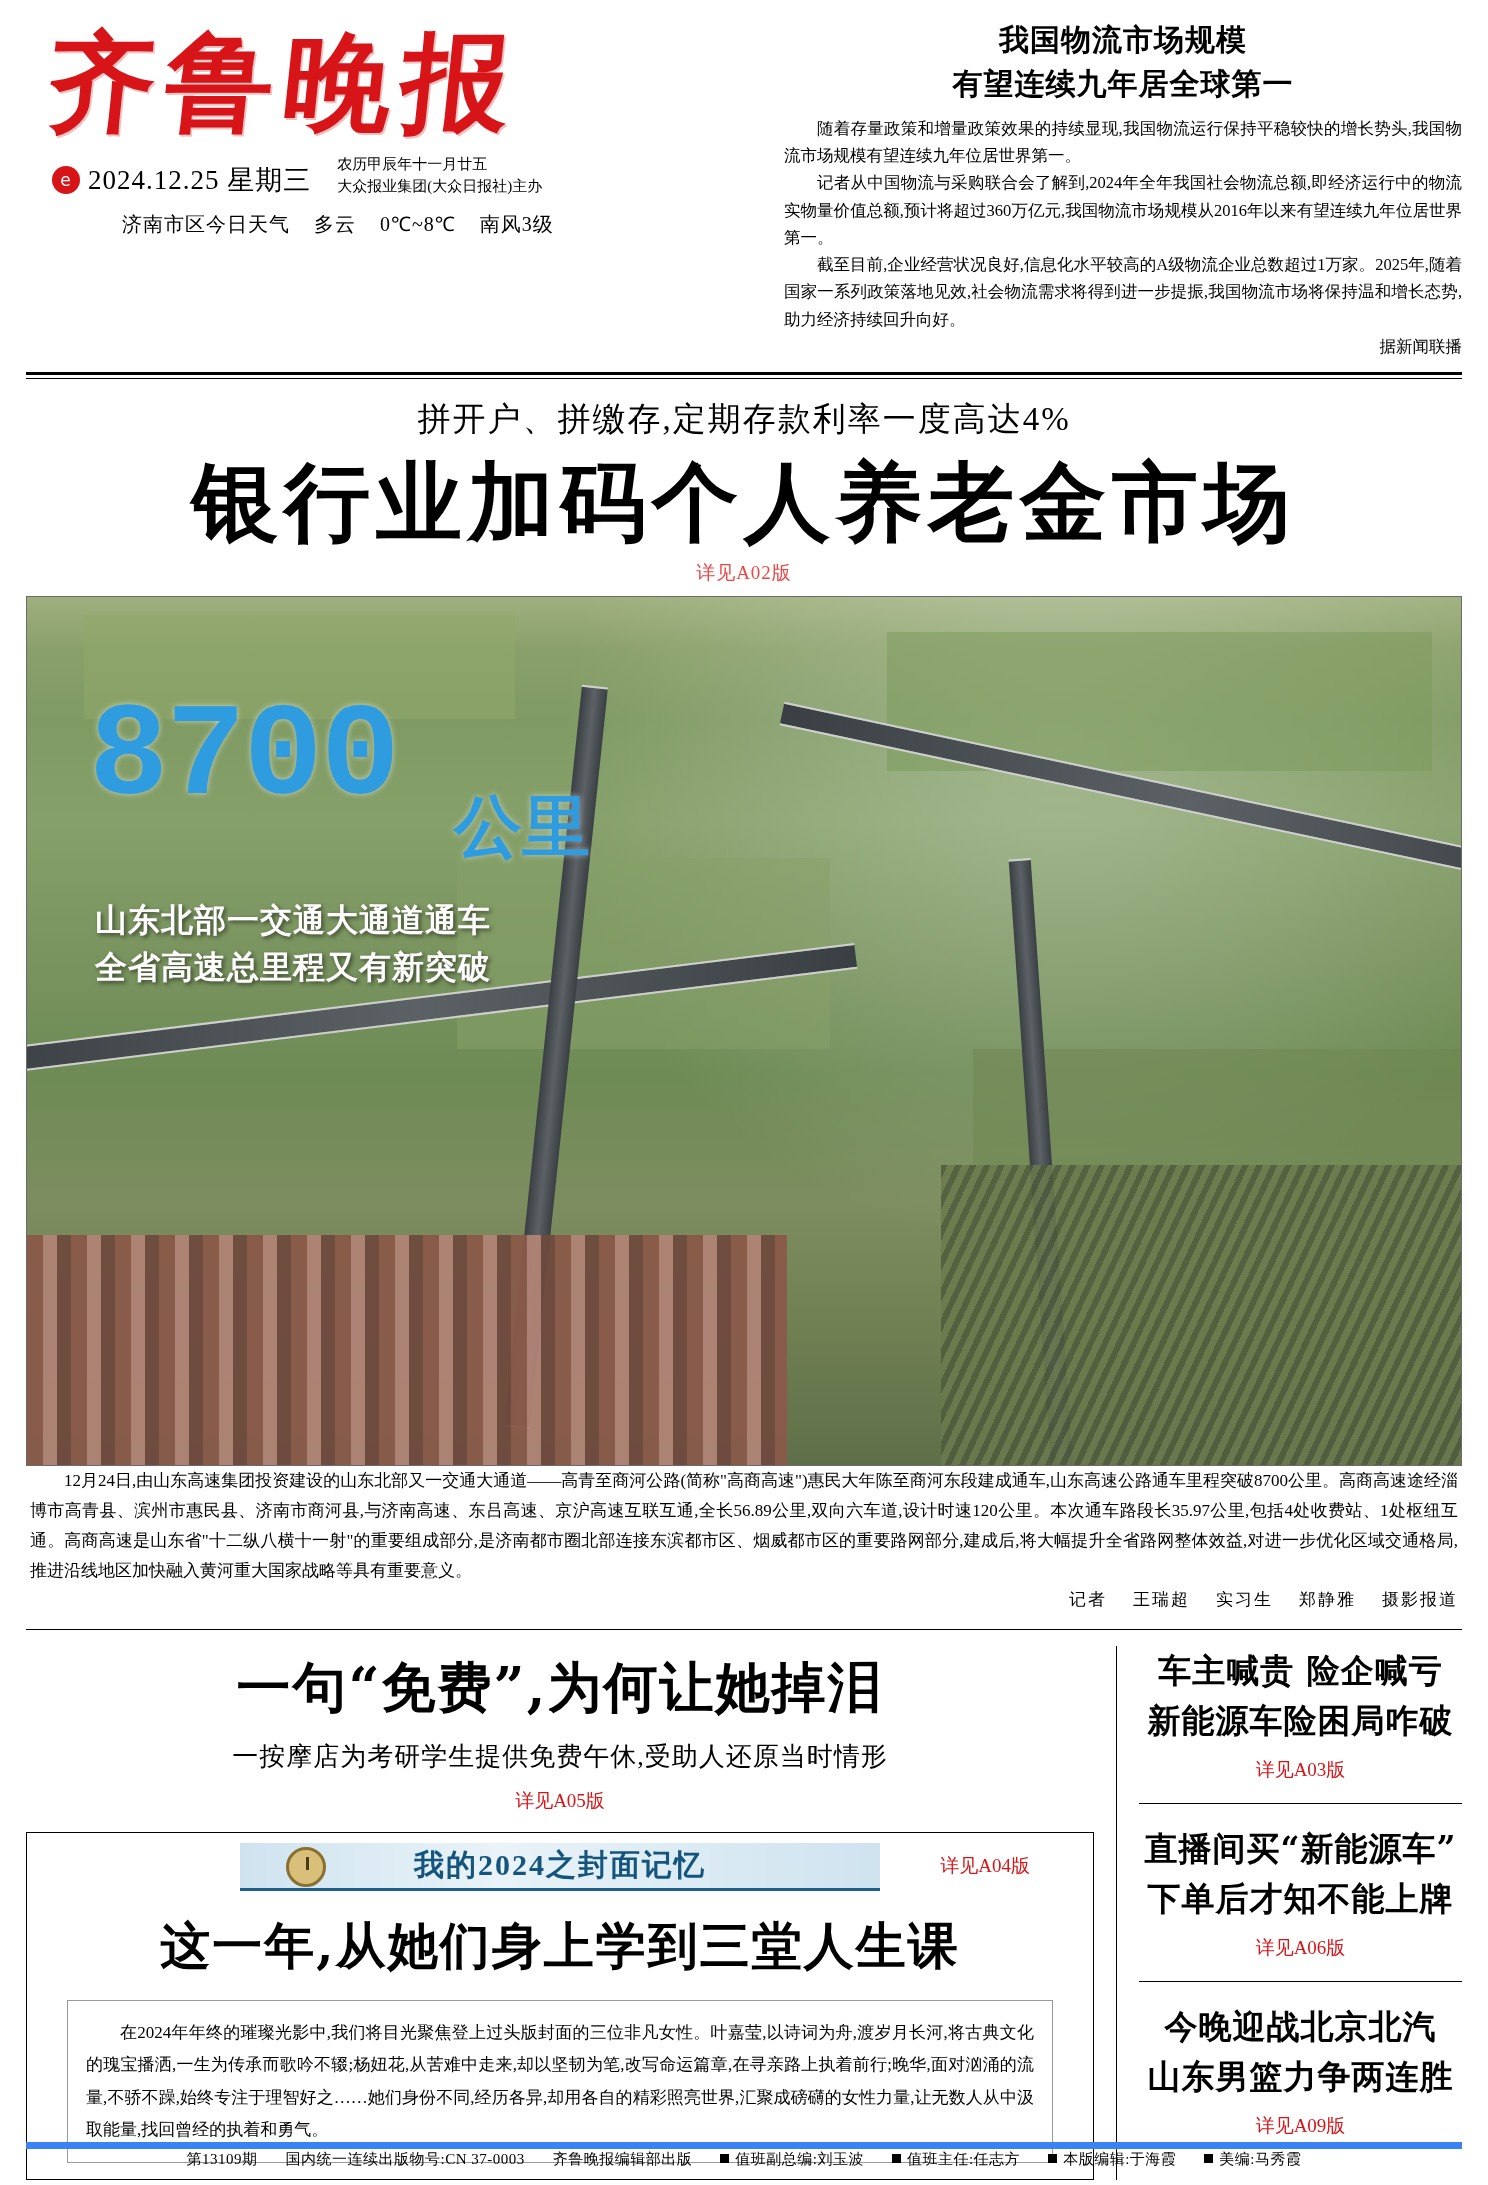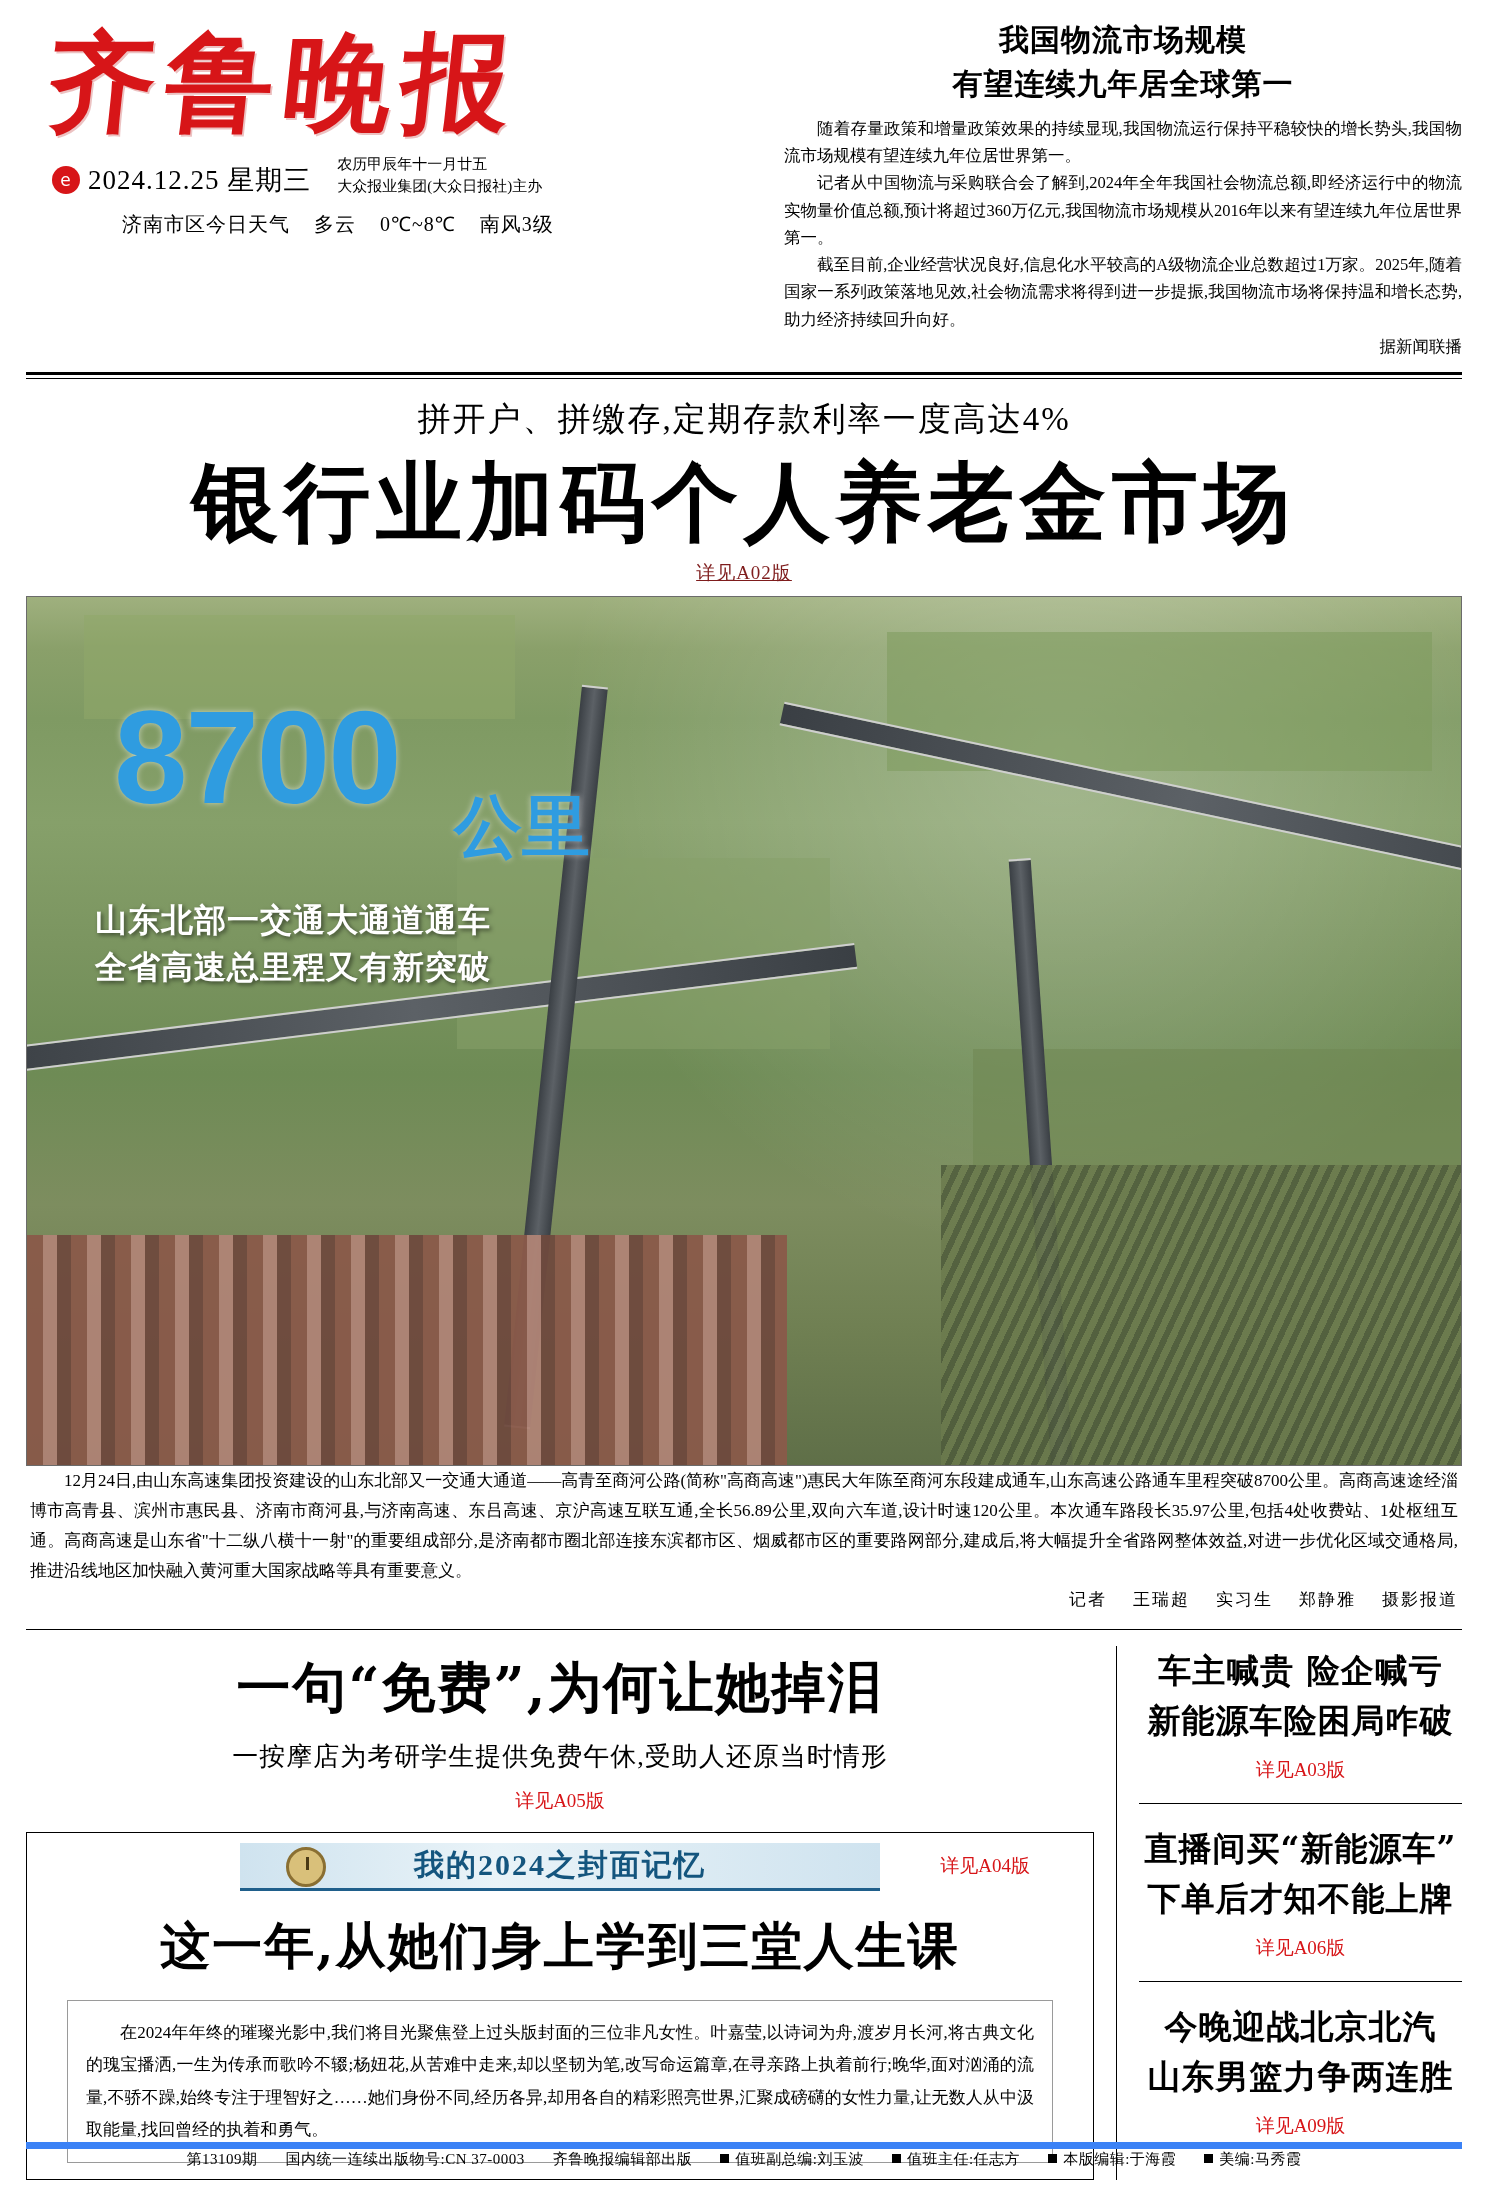--- a/index.html
+++ b/index.html
@@ -55,21 +55,21 @@
   .rule-thin { border-top:1px solid #000; margin:3px 0 0; }
 
   
   .lead { text-align:center; padding-top:18px; }
   .lead-kicker { font-size:33px; letter-spacing:2px; font-weight:500; }
   .lead-title {
     font-size:86px; font-weight:bold; letter-spacing:6px;
     margin-top:12px; line-height:1.12;
     font-family:"DejaVu Serif", serif;
   }
-  .lead-ref { color:#7f1d1d; font-size:19px; margin-top:10px; letter-spacing:1px;text-decoration:underline; }
+  .lead-ref { color:#ef4444; font-size:19px; margin-top:10px; letter-spacing:1px; }
 
   
   .photo-wrap { position:relative; margin-top:10px; height:870px; border:1px solid #6b6b6b; overflow:hidden; }
   .photo {
     position:absolute; inset:0;
     background:
       radial-gradient(circle at 72% 18%, rgba(255,255,255,.25), rgba(255,255,255,0) 40%),
       linear-gradient(180deg, #9fb07e 0%, #8aa06a 6%, #7f9a63 14%, #86a06a 26%, #7b9560 40%, #6e8b55 55%, #7d8d5f 70%, #6f7f52 85%, #5f6f48 100%);
   }
   .field {
@@ -85,22 +85,22 @@
       repeating-linear-gradient(90deg, #8a5a4a 0 16px, #b08476 16px 30px, #6f4a3e 30px 44px),
       #7a5246;
     opacity:.95;
   }
   .trees {
     position:absolute; right:0; bottom:0; width:520px; height:300px;
     background:repeating-linear-gradient(115deg, #4e5b3b 0 6px, #6b7a4d 6px 13px);
     opacity:.85;
   }
   .overlay-num {
-    position:absolute; left:87px; top:95px;
-    font-family:Liberation Sans, sans-serif;
+    position:absolute; left:62px; top:95px;
+    font-family:Liberation Mono, monospace;
     font-size:132px; font-weight:bold; color:#2f9ce0;
     letter-spacing:-2px;
     text-shadow:0 0 6px rgba(255,255,255,.55);
     line-height:1;
   }
   .overlay-unit {
     position:absolute; left:427px; top:185px;
     font-size:68px; font-weight:bold; color:#2f9ce0;
     text-shadow:0 0 6px rgba(255,255,255,.5);
     font-family:"DejaVu Serif", serif;

